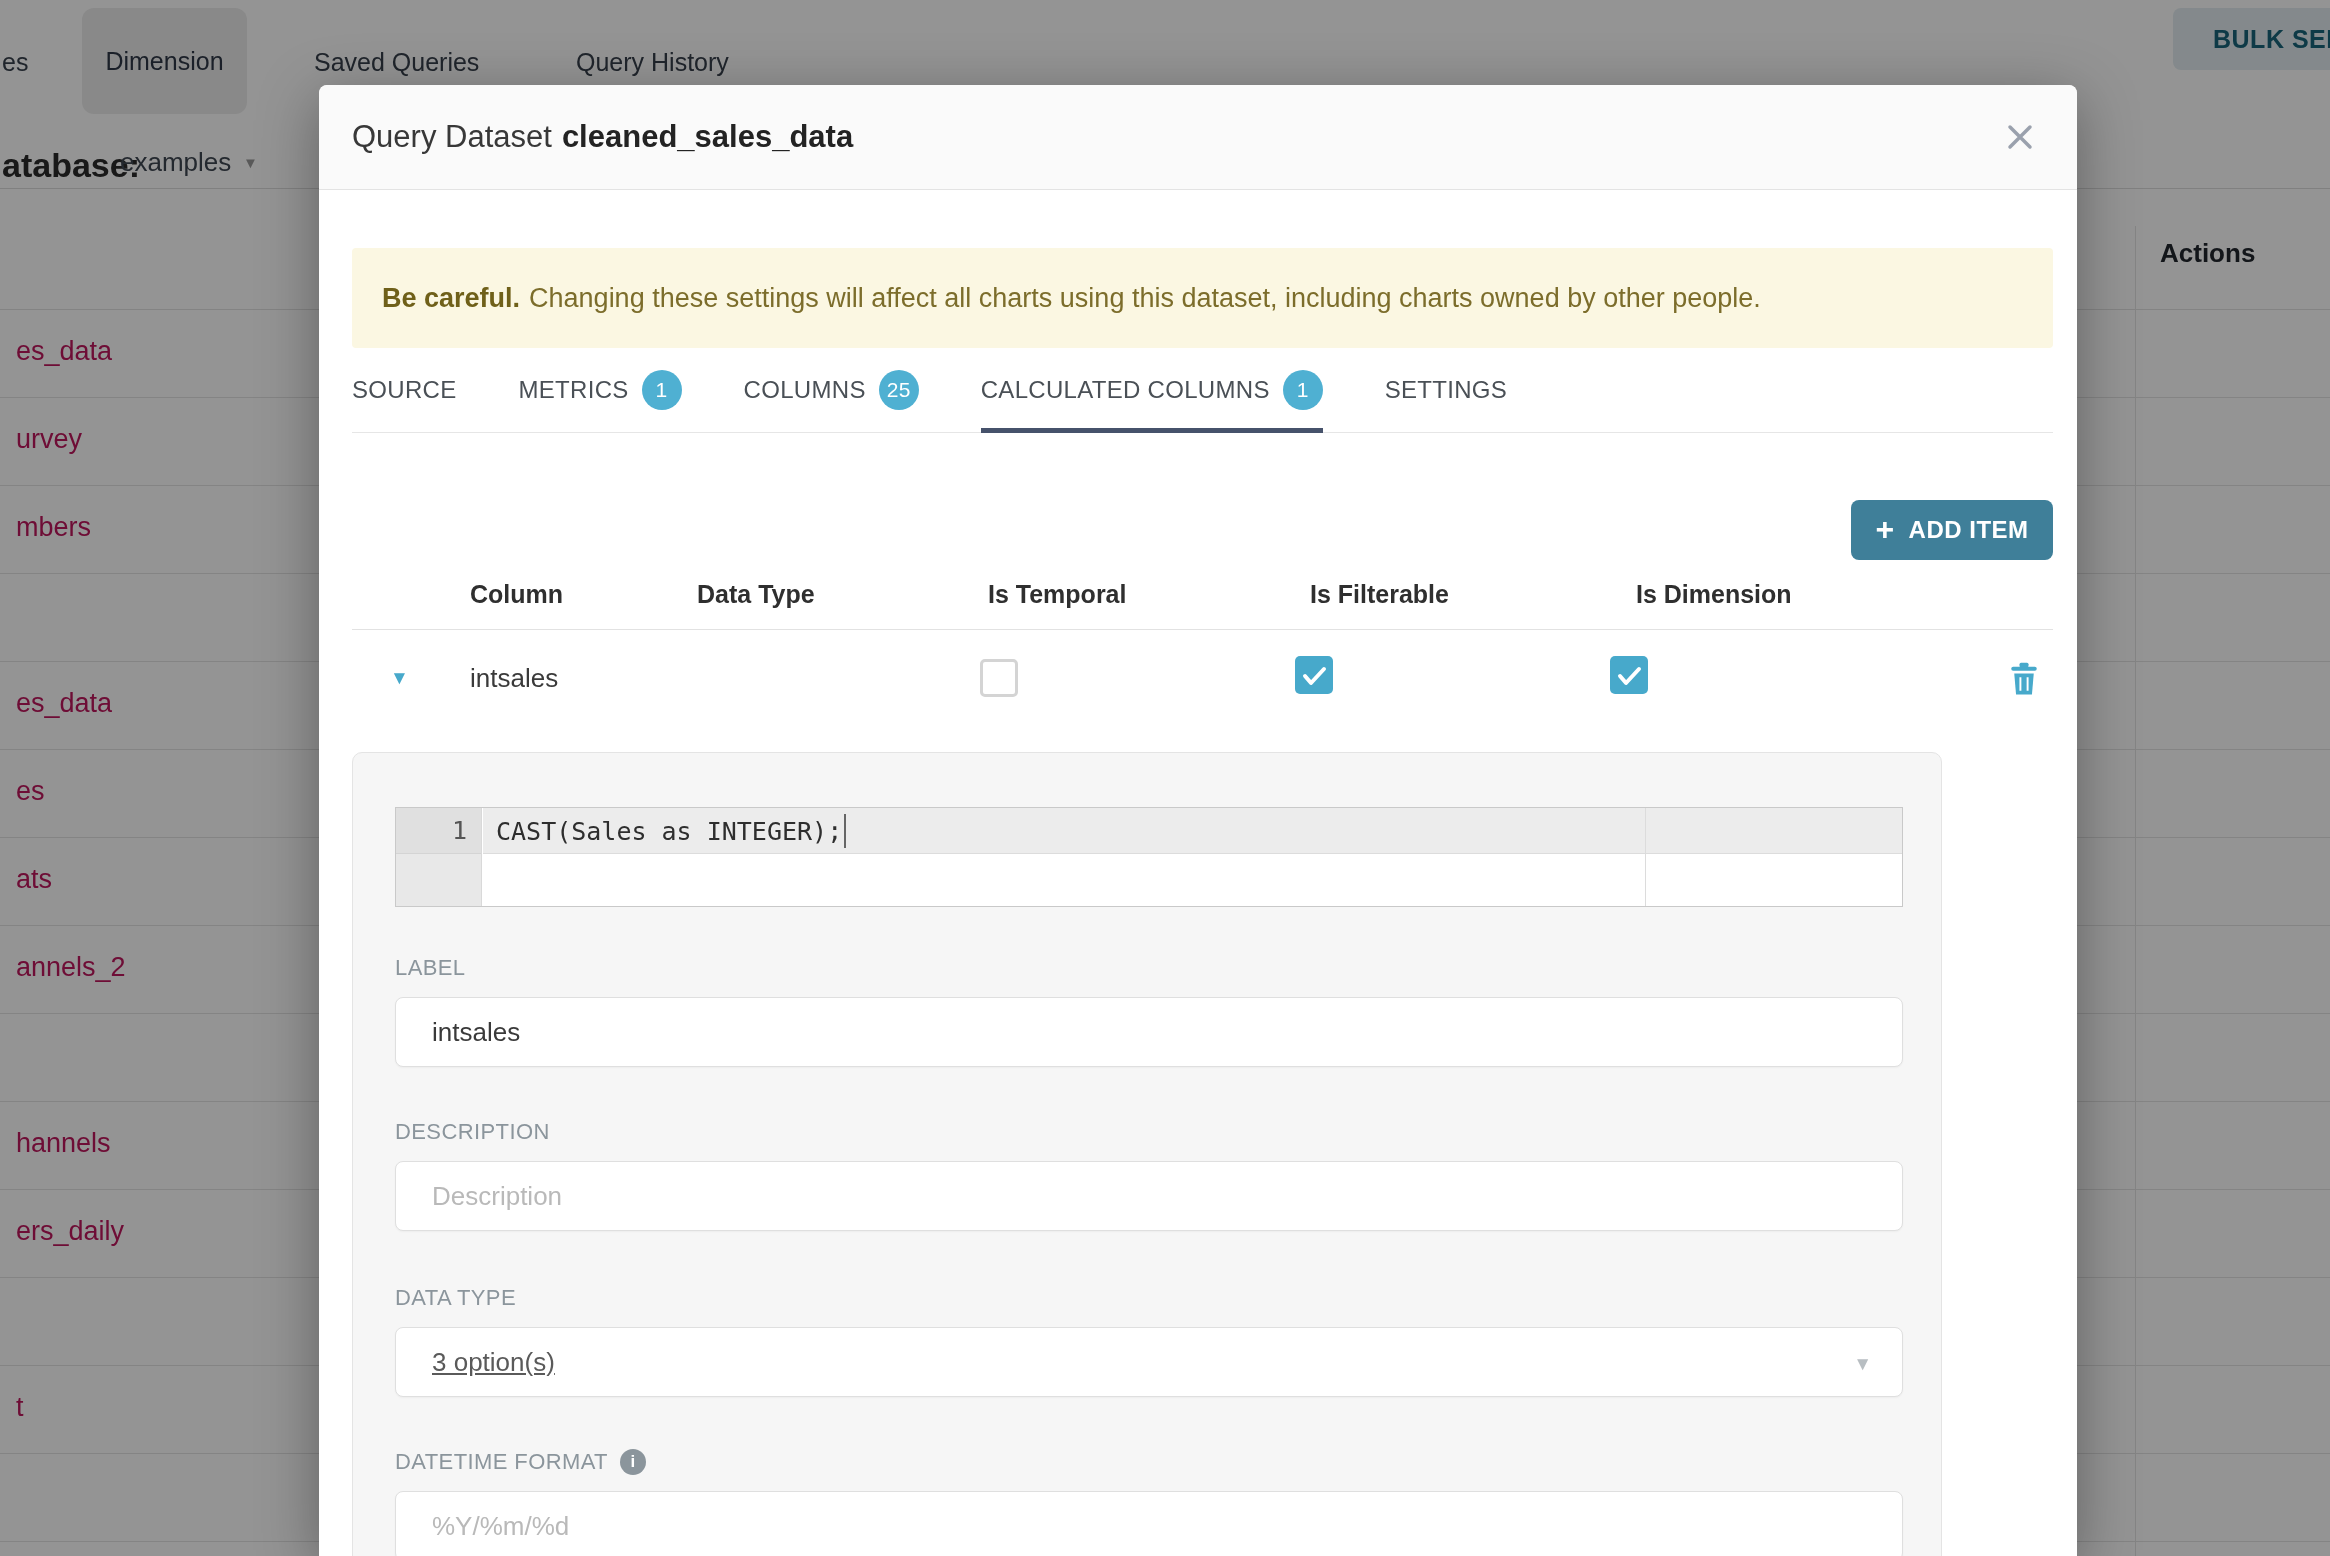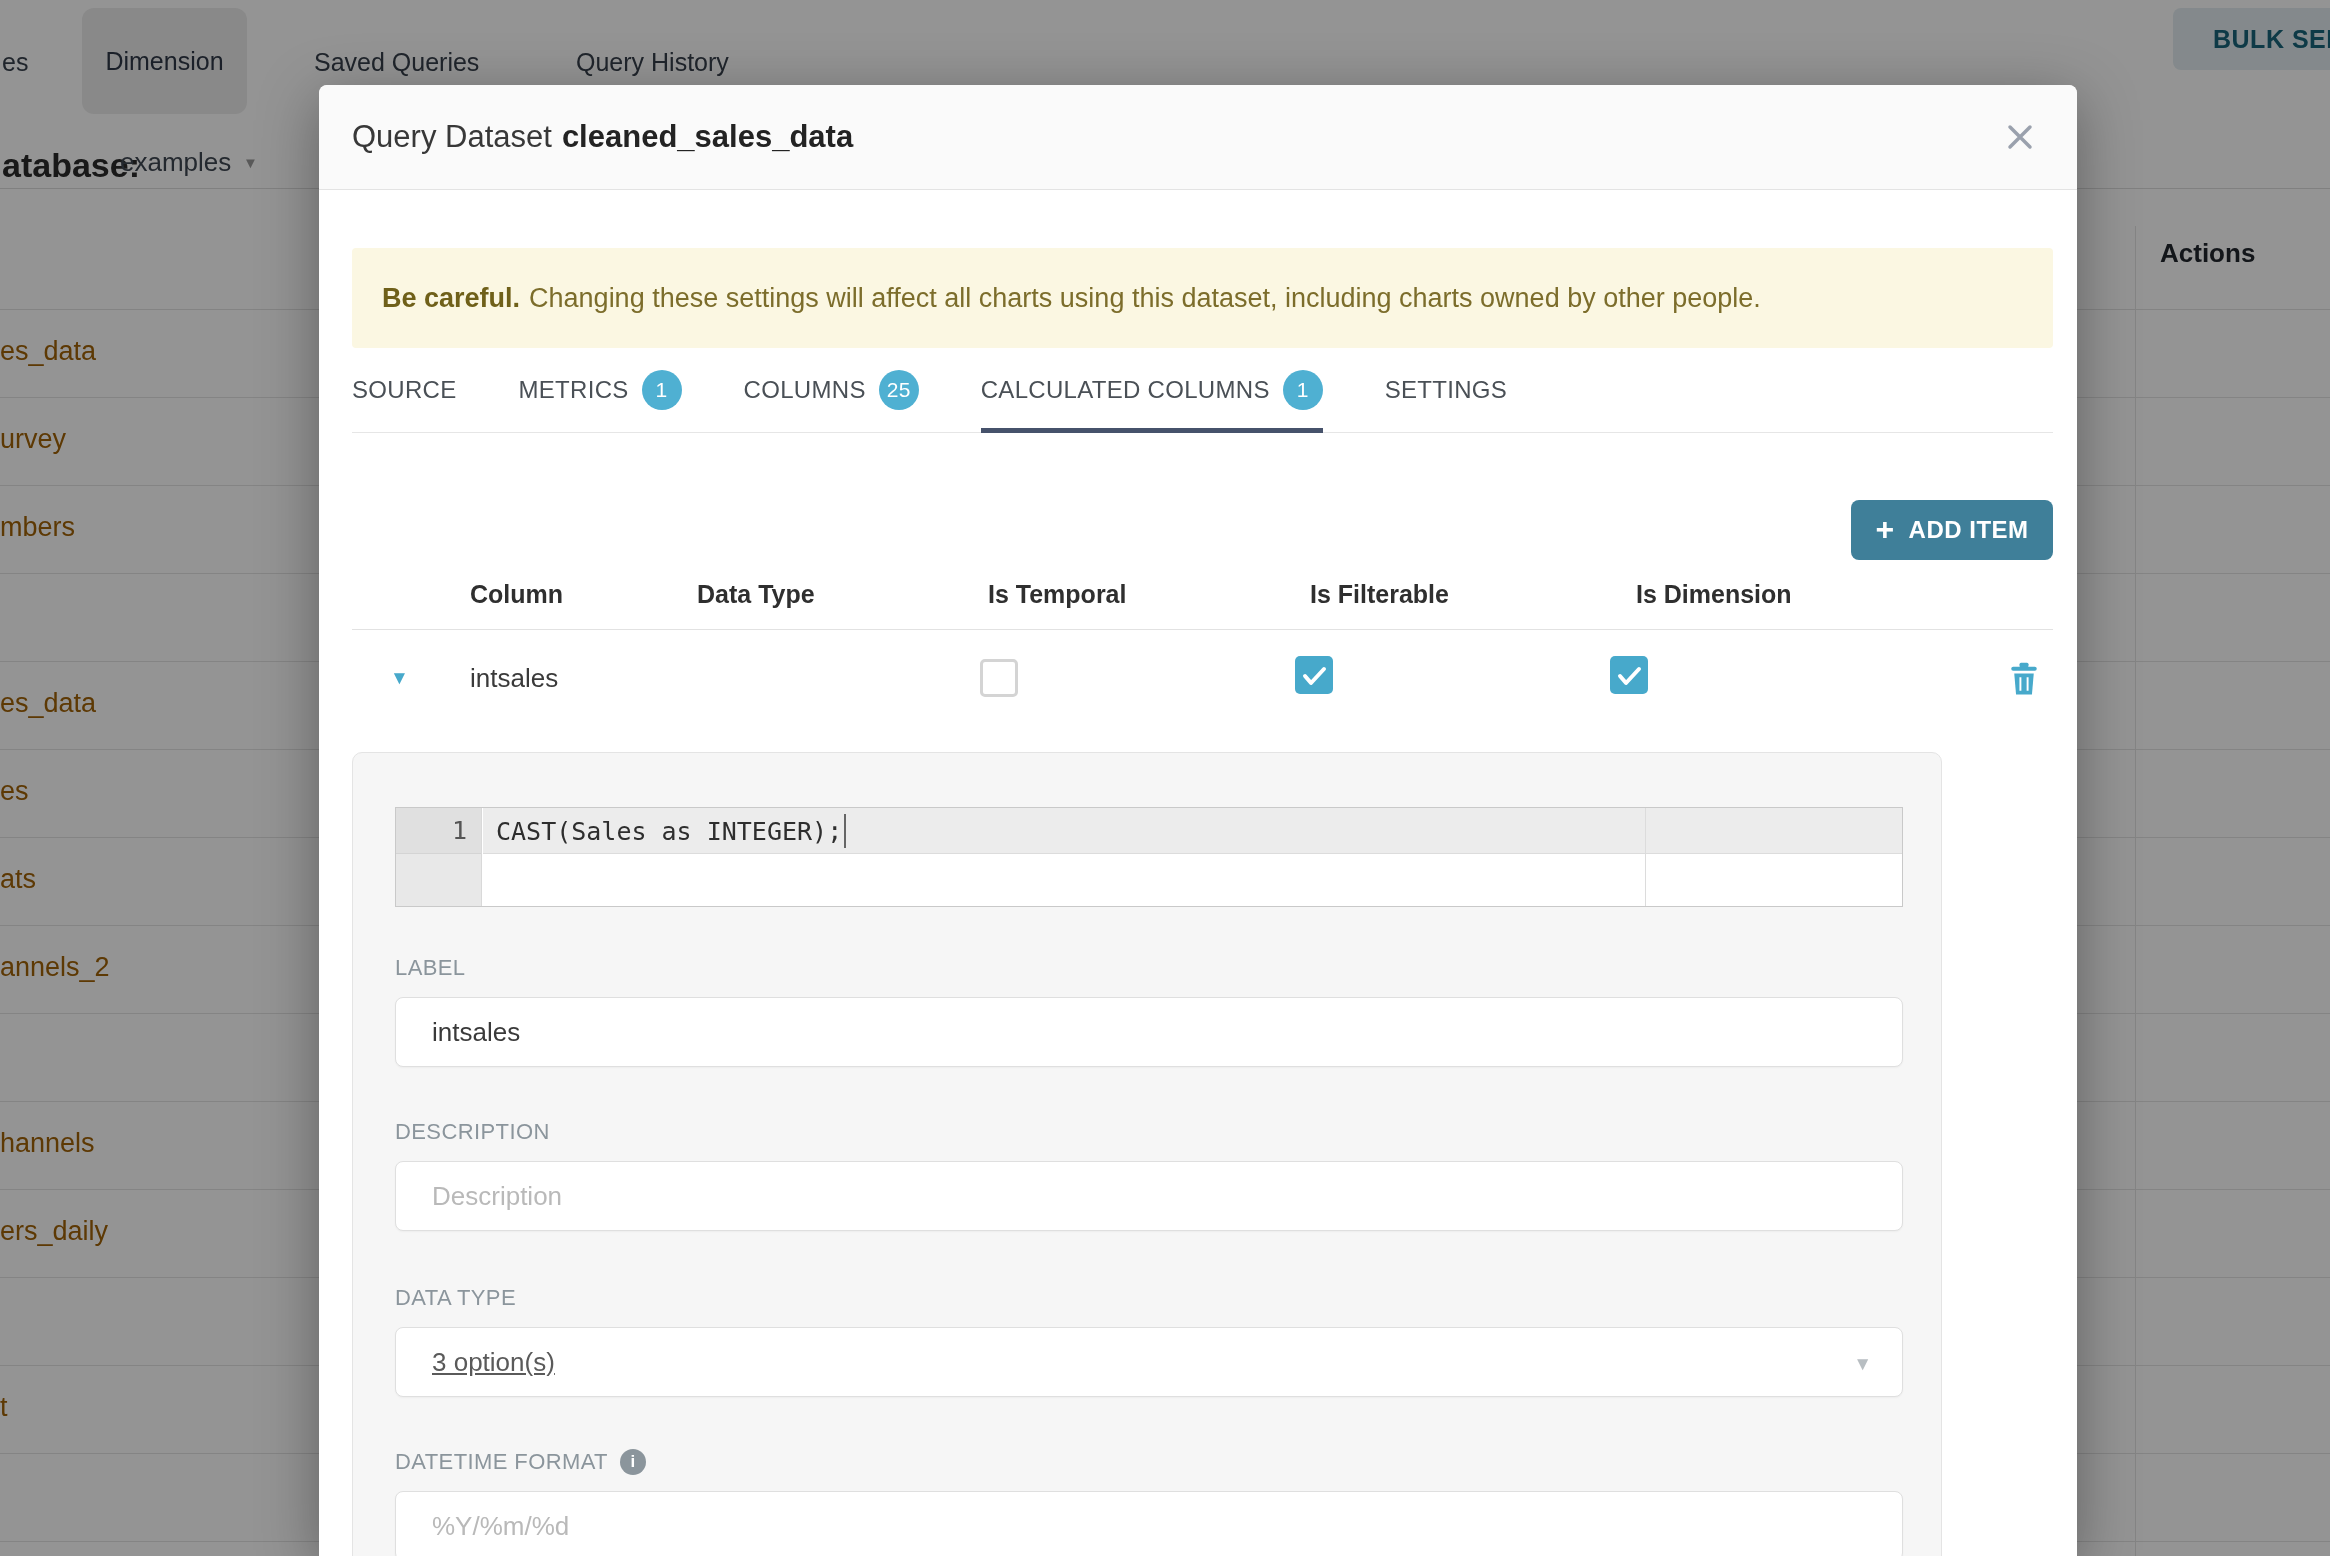--- a/index.html
+++ b/index.html
@@ -22,21 +22,21 @@
                 border-bottom:1px solid #dddddd; }
   .db-label { position:absolute; left:2px; top:16px; font-size:34px; font-weight:bold; color:#2b2b2b; }
   .db-value { position:absolute; left:120px; top:17px; font-size:26px; color:#3f4752; }
   .db-caret { position:absolute; left:243px; top:24px; font-size:15px; color:#9a9a9a; }
 
   .tbl-bg { position:absolute; top:190px; left:0; right:0; bottom:0; background:#fff; }
   .tbl-head { position:absolute; top:0; left:0; right:0; height:120px; border-bottom:1px solid #e2e2e2; }
   .actions-h { position:absolute; left:2160px; top:48px; font-size:26px; font-weight:bold; color:#22272e; }
   .v-div { position:absolute; left:2135px; top:36px; bottom:0; width:1px; background:#e4e4e4; }
   .bg-row { position:absolute; left:0; right:0; height:88px; border-bottom:1px solid #e3e3e3; }
-  .bg-row span { position:absolute; left:0; top:26px; font-size:27px; color:#a16207; white-space:nowrap; }
+  .bg-row span { position:absolute; left:16px; top:26px; font-size:27px; color:#be185d; white-space:nowrap; }
 
   
   .overlay { position:absolute; inset:0; background:rgba(0,0,0,0.42); }
 
   
   .modal { position:absolute; left:319px; top:85px; width:1758px; height:1471px; background:#fff;
            border-radius:8px 8px 0 0; box-shadow:0 14px 60px rgba(0,0,0,0.35); overflow:hidden; }
   .modal-header { height:105px; background:#fafafa; border-bottom:1px solid #e3e3e3;
                   display:flex; align-items:center; padding:0 37px 0 33px; border-radius:8px 8px 0 0; }
   .modal-title { font-size:31px; color:#383838; }

